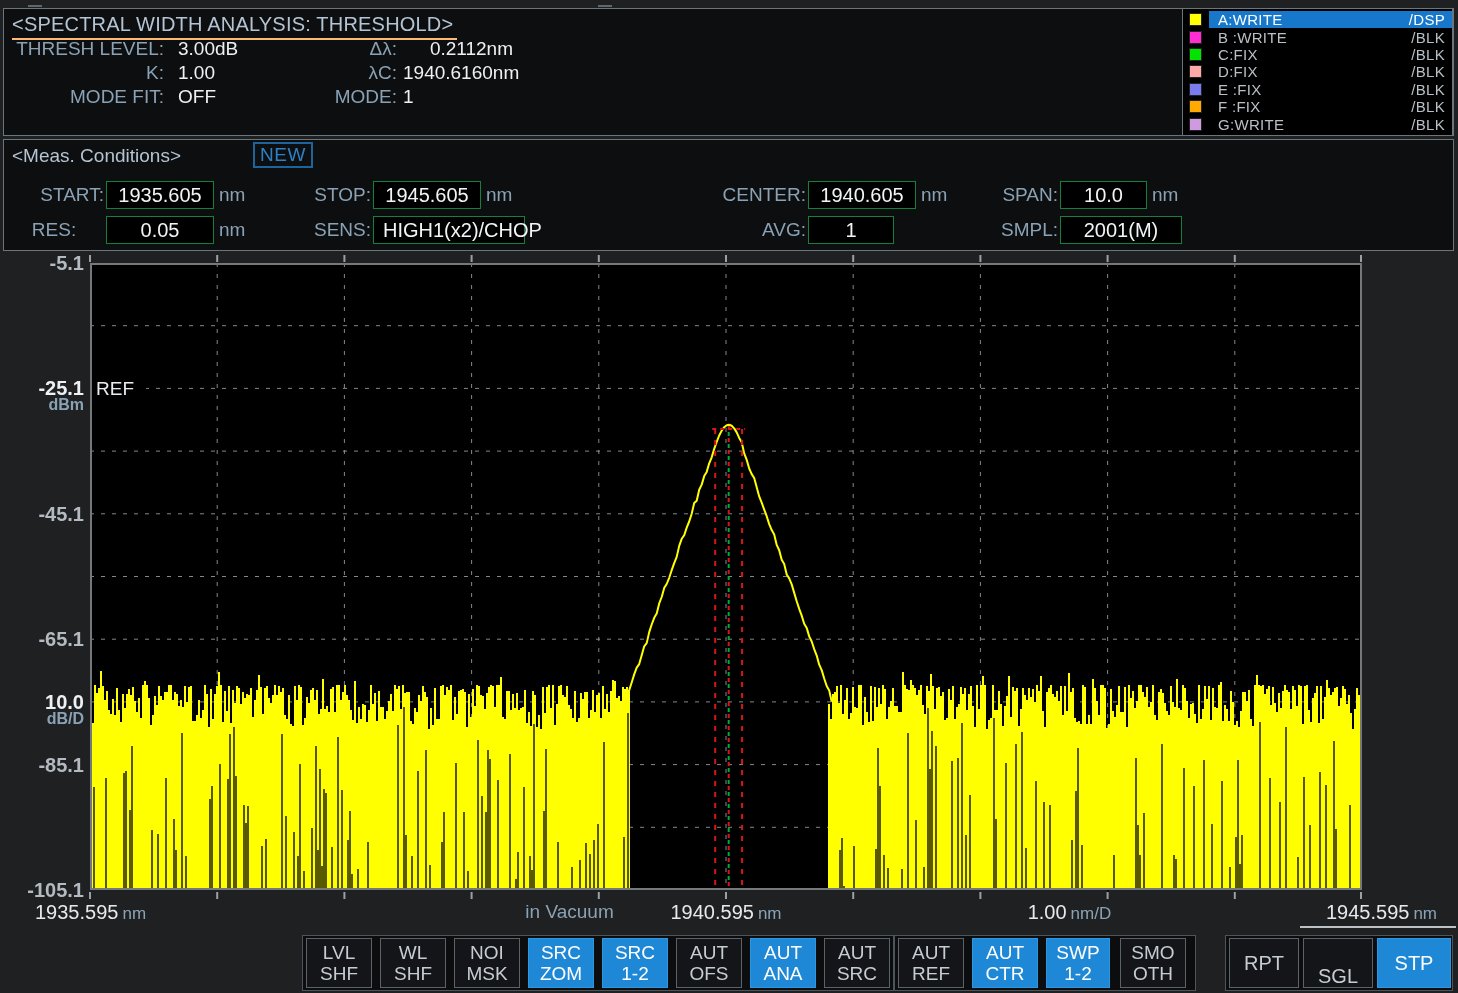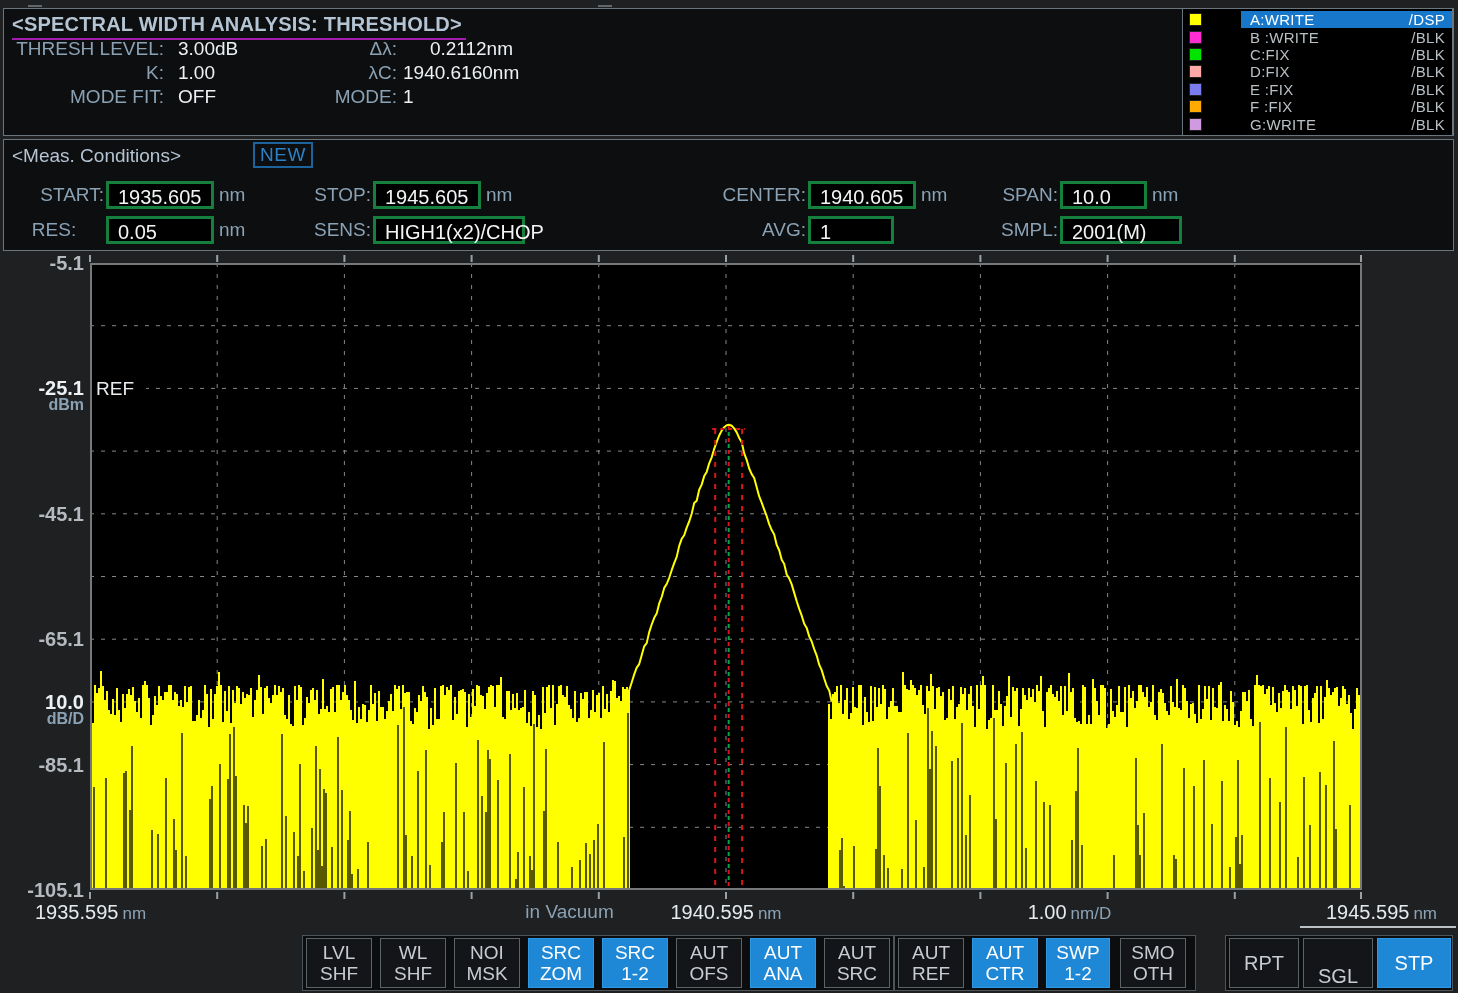--- a/index.html
+++ b/index.html
@@ -6,46 +6,46 @@
   #screen{
     position:relative;width:1458px;height:993px;background:#1e2022;
     font-family:"Liberation Sans",sans-serif;overflow:hidden;
     -webkit-font-smoothing:antialiased;
   }
   .panel{position:absolute;background:#0c0e10;border:1px solid #6b757c;box-sizing:border-box;}
   
   #analysis-panel{left:3px;top:8px;width:1451px;height:128px;}
   #analysis-title{
     position:absolute;left:8px;top:4px;font-size:20px;color:#b5c4d2;
-    letter-spacing:.2px;border-bottom:2px solid #a21caf;padding:0 4px 2px 0;white-space:pre;font-weight:bold;
+    letter-spacing:.2px;border-bottom:2px solid #fdba74;padding:0 4px 2px 0;white-space:pre;
   }
   .a-row{position:absolute;height:24px;font-size:19px;line-height:24px;white-space:pre;}
   .a-label-l{left:0;width:160px;text-align:right;color:#8ba2b5;}
   .a-value-l{left:174px;color:#eef1f3;}
   .a-label-r{left:200px;width:193px;text-align:right;color:#8ba2b5;}
   .a-value-r{left:399px;width:110px;text-align:right;color:#eef1f3;}
   .a-value-r.alignleft{text-align:left;}
   .arow1{top:28px}.arow2{top:52px}.arow3{top:76px}
   
   #legend{left:1182px;top:8px;width:271px;height:128px;background:#000;border:1px solid #6b757c;box-sizing:border-box;position:absolute;padding-top:2px;}
-  .trace-row{display:flex;align-items:center;height:17.4px;padding-left:6px;gap:32px;}
+  .trace-row{display:flex;align-items:center;height:17.4px;padding-left:6px;}
   .trace-swatch{width:13px;height:13px;margin-right:7px;flex:none;border:1px solid #222;box-sizing:border-box;}
   .trace-body{flex:1;display:flex;justify-content:space-between;align-items:center;height:100%;
     padding:0 7px 0 9px;font-size:15px;color:#b9c0c5;letter-spacing:.3px;}
   .trace-row.active .trace-body{background:#1677cb;color:#fff;}
   
   #conditions-panel{left:3px;top:139px;width:1451px;height:112px;}
   #conditions-title{position:absolute;left:8px;top:5px;font-size:19px;color:#b5c4d2;white-space:pre;}
   #new-badge{
     position:absolute;left:249px;top:2px;width:60px;height:26px;box-sizing:border-box;
     border:2px solid #1f639c;color:#2e80c4;font-size:19px;line-height:22px;text-align:center;letter-spacing:.5px;
   }
   .flabel{position:absolute;text-align:right;font-size:19px;line-height:28px;color:#8ba2b5;white-space:pre;}
-  .fbox{position:absolute;height:28px;box-sizing:border-box;background:#000;border:3px solid #15803d;
-    color:#f2f4f6;font-size:20px;line-height:26px;text-align:left;padding:0 9px;white-space:pre;}
+  .fbox{position:absolute;height:28px;box-sizing:border-box;background:#000;border:1px solid #15803d;
+    color:#f2f4f6;font-size:20px;line-height:26px;text-align:center;padding:0 9px;white-space:pre;}
   .funit{position:absolute;font-size:19px;line-height:28px;color:#8ba2b5;white-space:pre;}
   
   #plot{position:absolute;left:90px;top:263px;width:1272px;height:627px;background:#000;}
   #plot svg{overflow:visible;display:block;}
   .ylabel{position:absolute;left:0;width:84px;text-align:right;font-size:20px;font-weight:700;color:#b4bac0;white-space:pre;}
   .ylabel.em{color:#eef1f3;}
   .ysub{position:absolute;left:0;width:84px;text-align:right;font-size:16px;font-weight:700;color:#8ba2b5;}
   .xlabel{position:absolute;top:901px;white-space:pre;font-size:20px;color:#e6eaed;}
   .xlabel .unit{font-size:17px;color:#8ba2b5;margin-left:4px;}
   .xlabel.muted{font-size:19px;color:#8ba2b5;}

